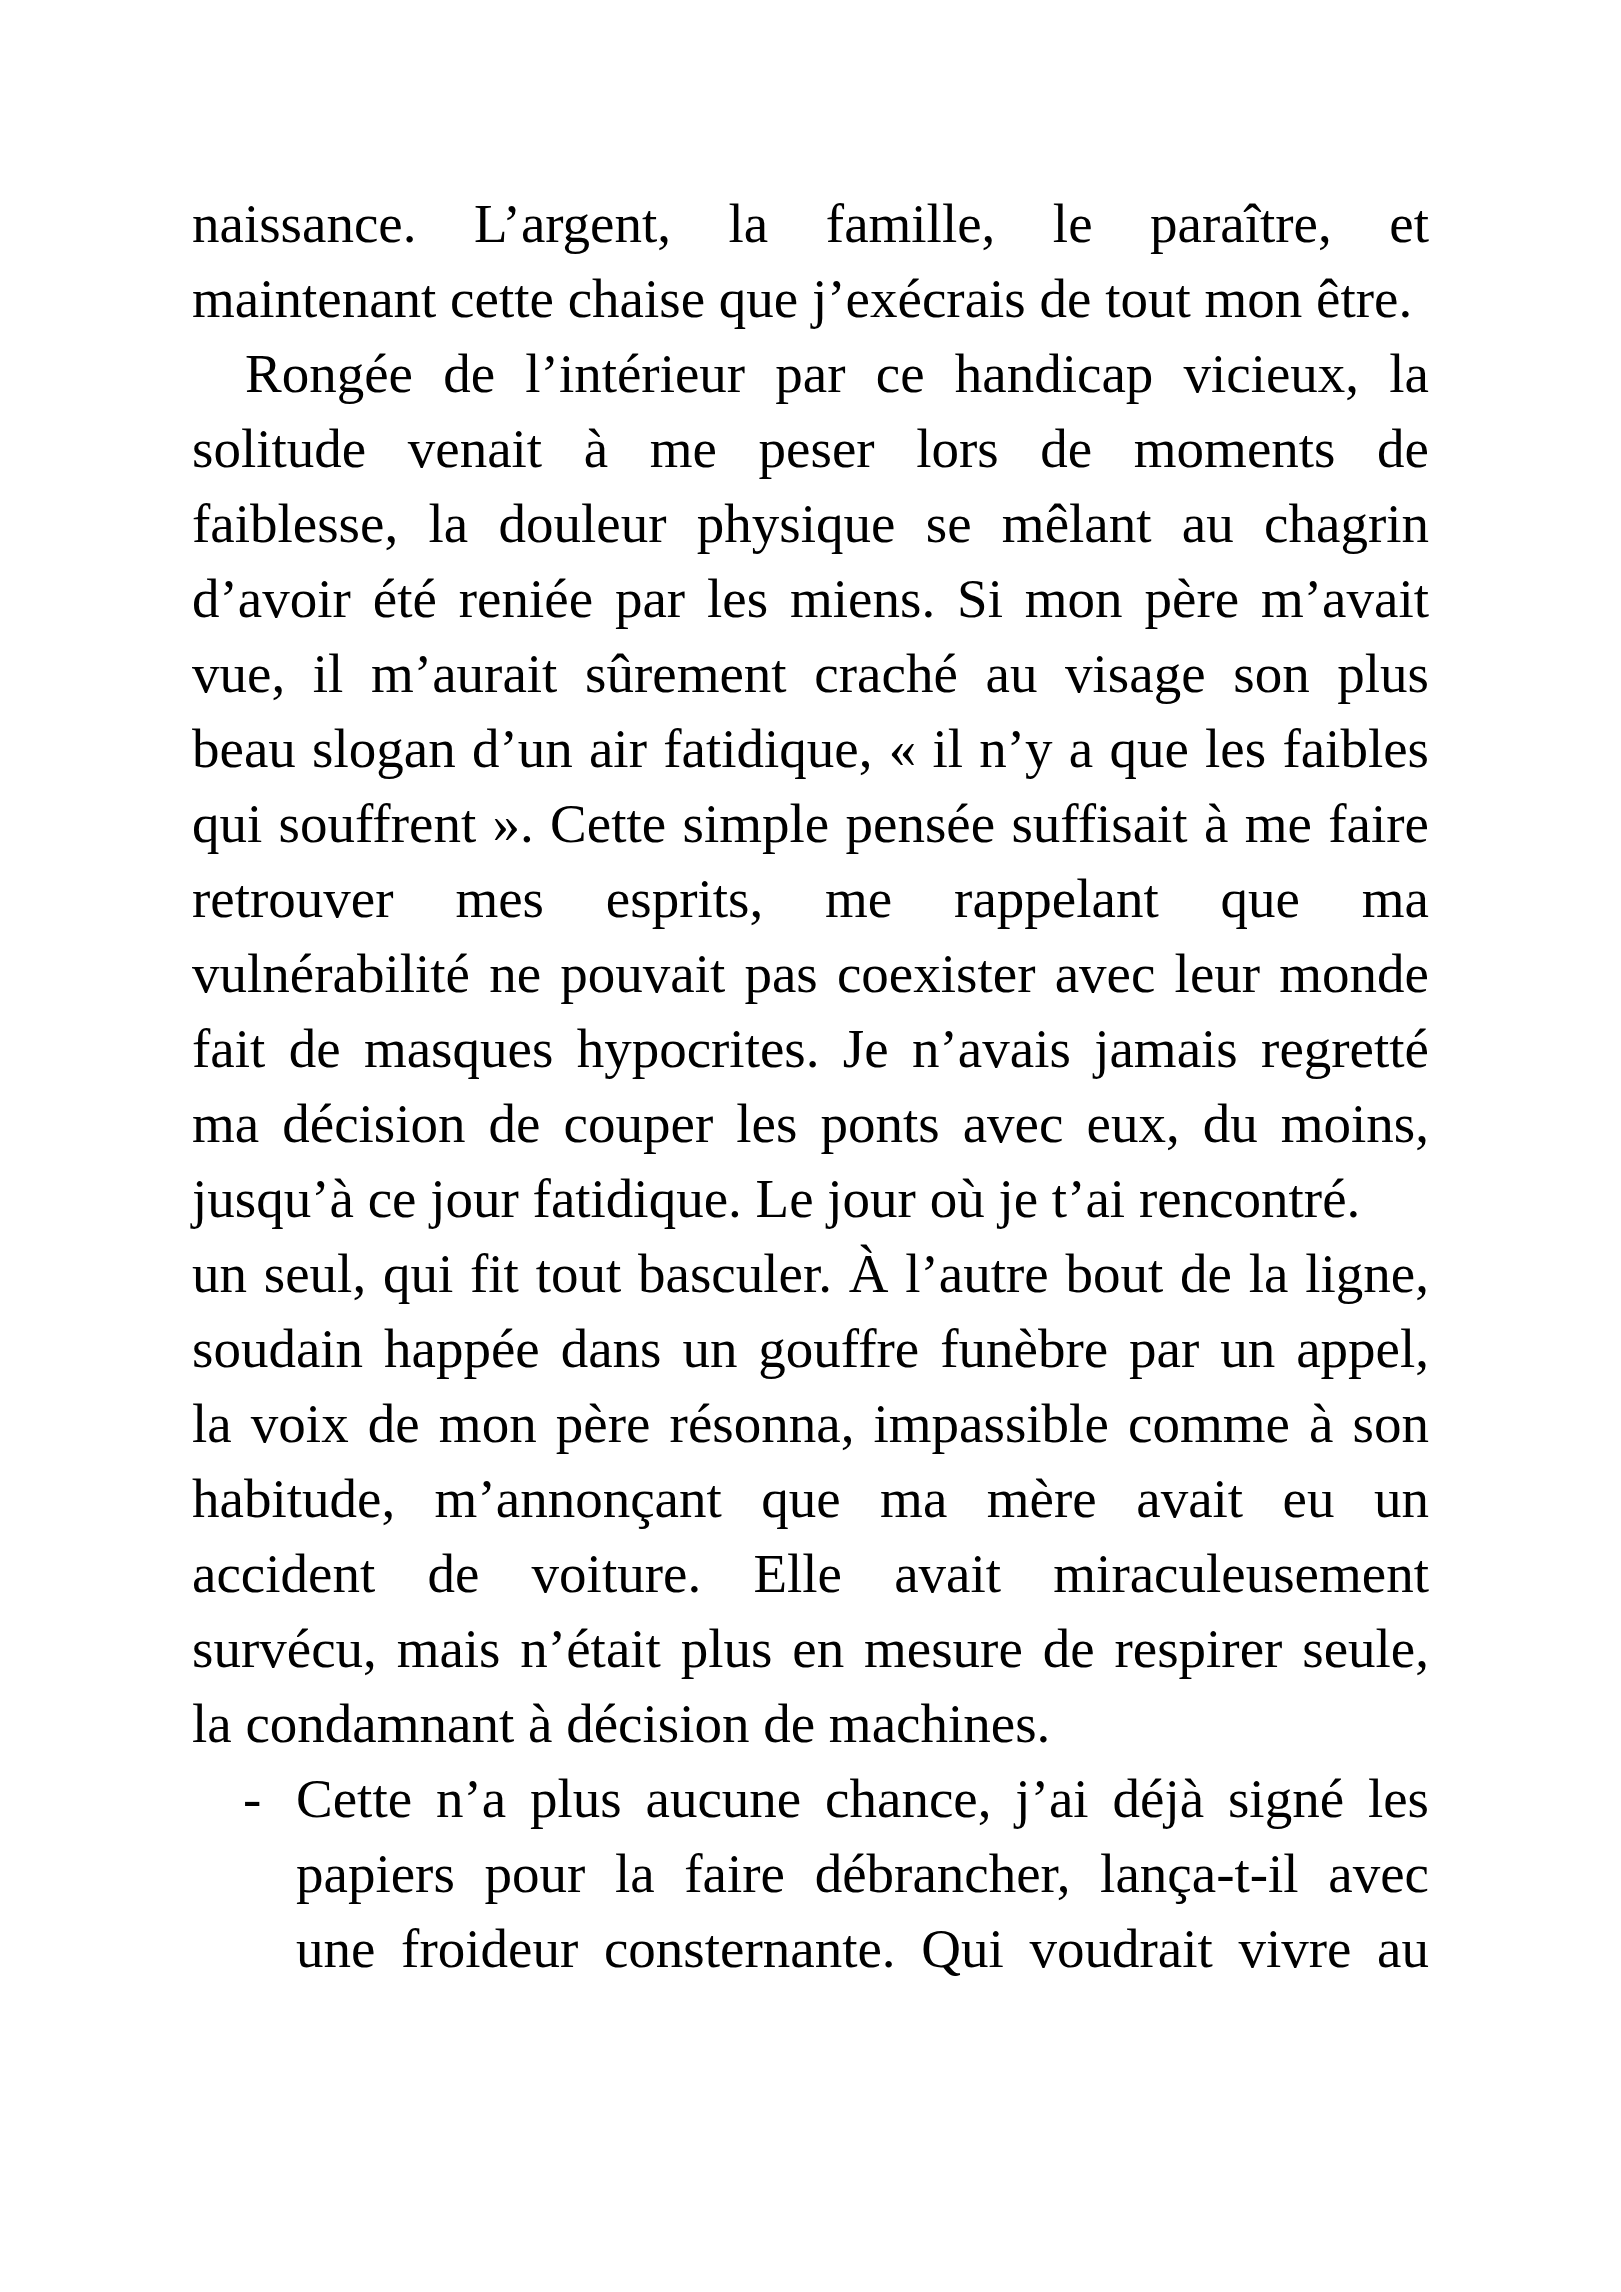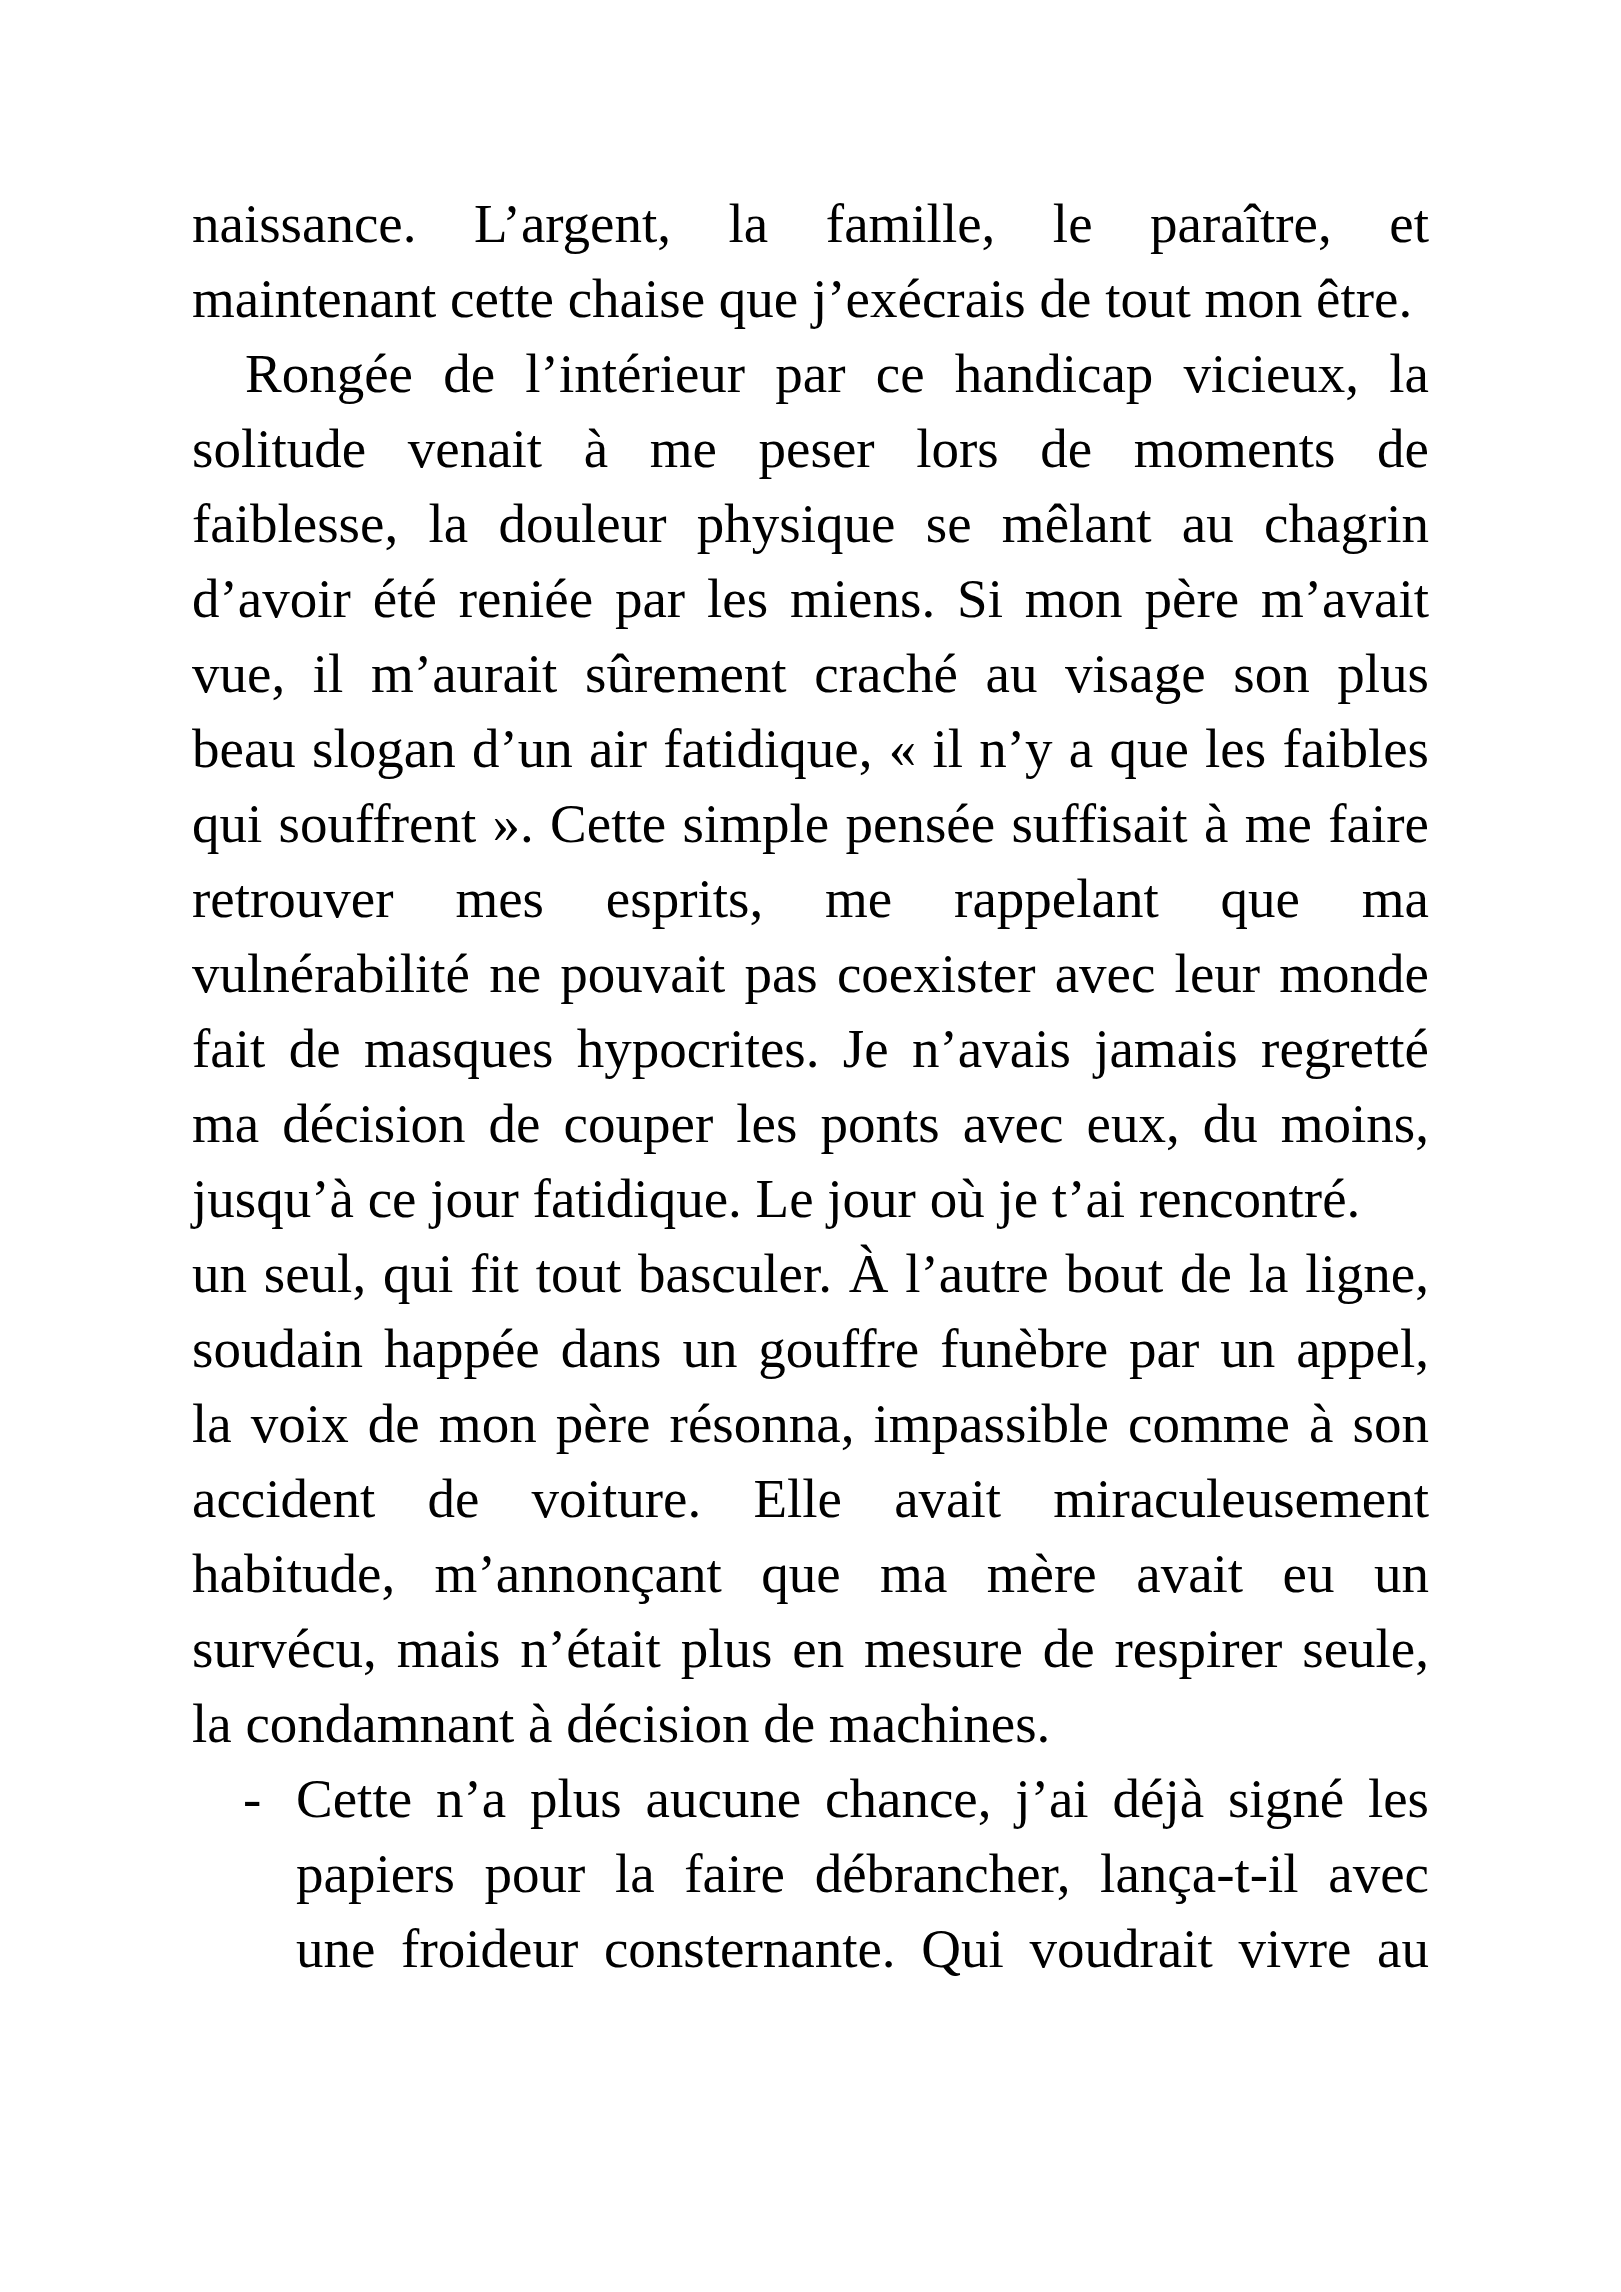--- a/index.html
+++ b/index.html
@@ -71,22 +71,22 @@
       <div class="line just"><span>retrouver mes esprits, me rappelant que ma</span></div>
       <div class="line just"><span>vulnérabilité ne pouvait pas coexister avec leur monde</span></div>
       <div class="line just"><span>fait de masques hypocrites. Je n’avais jamais regretté</span></div>
       <div class="line just"><span>ma décision de couper les ponts avec eux, du moins,</span></div>
       <div class="line end"><span>jusqu’à ce jour fatidique. Le jour où je t’ai rencontré.</span></div>
     </div>
     <div class="paragraph">
       <div class="line just"><span>un seul, qui fit tout basculer. À l’autre bout de la ligne,</span></div>
       <div class="line just"><span>soudain happée dans un gouffre funèbre par un appel,</span></div>
       <div class="line just"><span>la voix de mon père résonna, impassible comme à son</span></div>
+      <div class="line just"><span>habitude, m’annonçant que ma mère avait eu un</span></div>
       <div class="line just"><span>accident de voiture. Elle avait miraculeusement</span></div>
-      <div class="line just"><span>habitude, m’annonçant que ma mère avait eu un</span></div>
       <div class="line just"><span>survécu, mais n’était plus en mesure de respirer seule,</span></div>
       <div class="line end"><span>la condamnant à décision de machines.</span></div>
     </div>
     <div class="paragraph">
       <div class="line just dlg"><span class="dash">-</span><span>Cette n’a plus aucune chance, j’ai déjà signé les</span></div>
       <div class="line just dlg"><span>papiers pour la faire débrancher, lança-t-il avec</span></div>
       <div class="line just dlg"><span>une froideur consternante. Qui voudrait vivre au</span></div>
     </div>
   </div>
 

